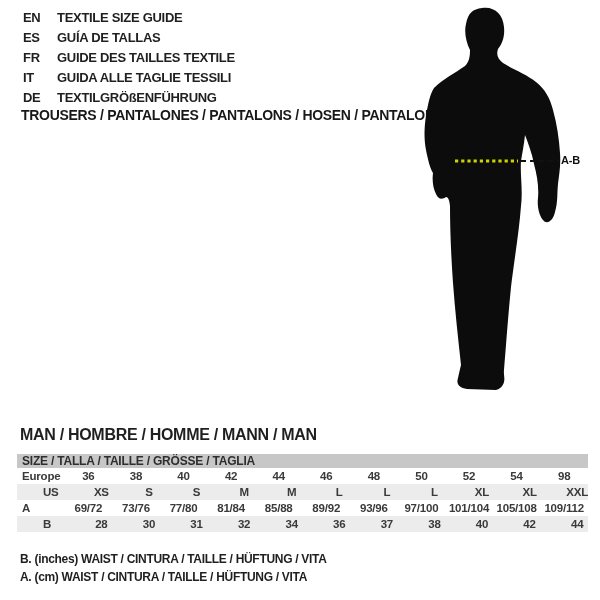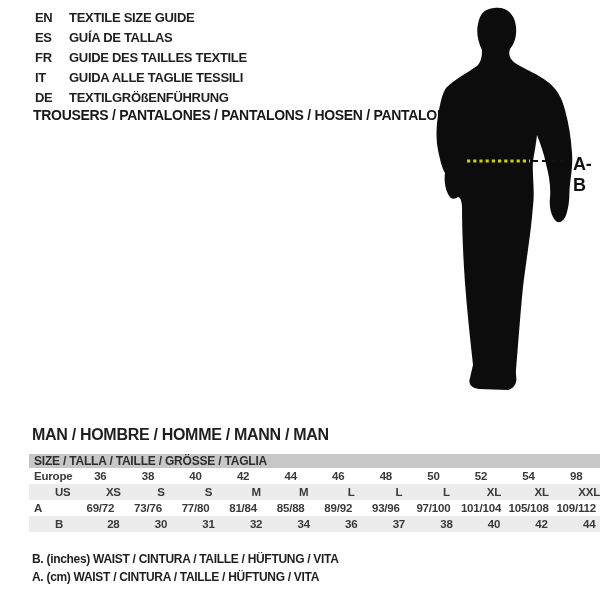--- a/index.html
+++ b/index.html
@@ -2,42 +2,42 @@
 <html><head>
 <meta charset="utf-8">
 <style>
   html,body{margin:0;padding:0;}
   body{
     width:600px;height:600px;background:#ffffff;
     font-family:"Liberation Sans", sans-serif;
     color:#1a1a1a;position:relative;overflow:hidden;
     -webkit-font-smoothing:antialiased;
   }
-  .abs{position:absolute;margin-left:12px;}
+  .abs{position:absolute;}
 
   
   .lang-list{left:23px;top:8px;}
   .lang-row{display:flex;line-height:20px;}
   .lang-code{
     width:34px;font-weight:700;font-size:13px;letter-spacing:-0.3px;color:#1f1f1f;
   }
   .lang-label{
     font-weight:700;font-size:13px;letter-spacing:-0.3px;color:#1f1f1f;white-space:nowrap;
   }
 
   
   .product-line{
     left:21px;top:107px;font-weight:700;font-size:14px;letter-spacing:-0.3px;color:#181818;
     white-space:nowrap;
   }
 
   
   .figure-wrap{left:420px;top:0;width:160px;height:400px;}
   .measure-label{
-    left:561px;top:154px;font-weight:700;font-size:18px;letter-spacing:-0.2px;color:#111;
+    left:561px;top:154px;font-weight:700;font-size:11px;letter-spacing:-0.2px;color:#111;
   }
 
   
   .section-title{
     left:20px;top:426px;font-weight:700;font-size:16px;letter-spacing:-0.3px;color:#1f1f1f;
   }
 
   
   .size-table{
     left:17px;top:454px;width:571px;border-collapse:collapse;table-layout:fixed;

